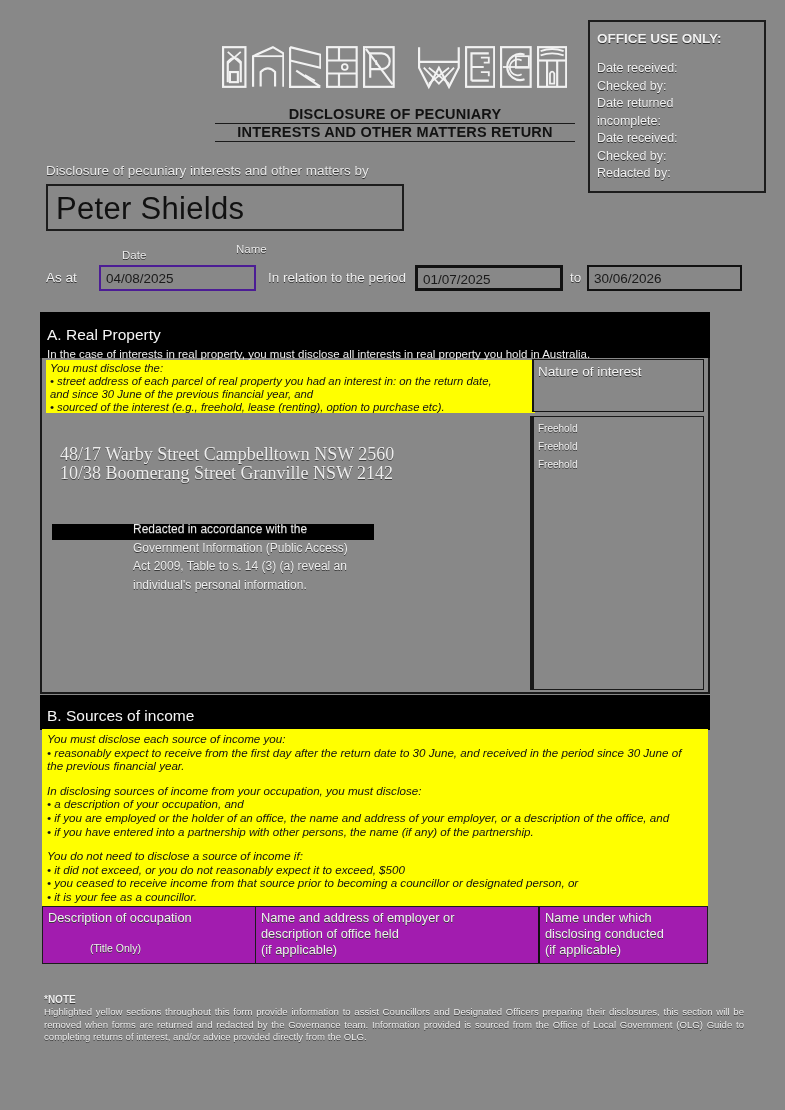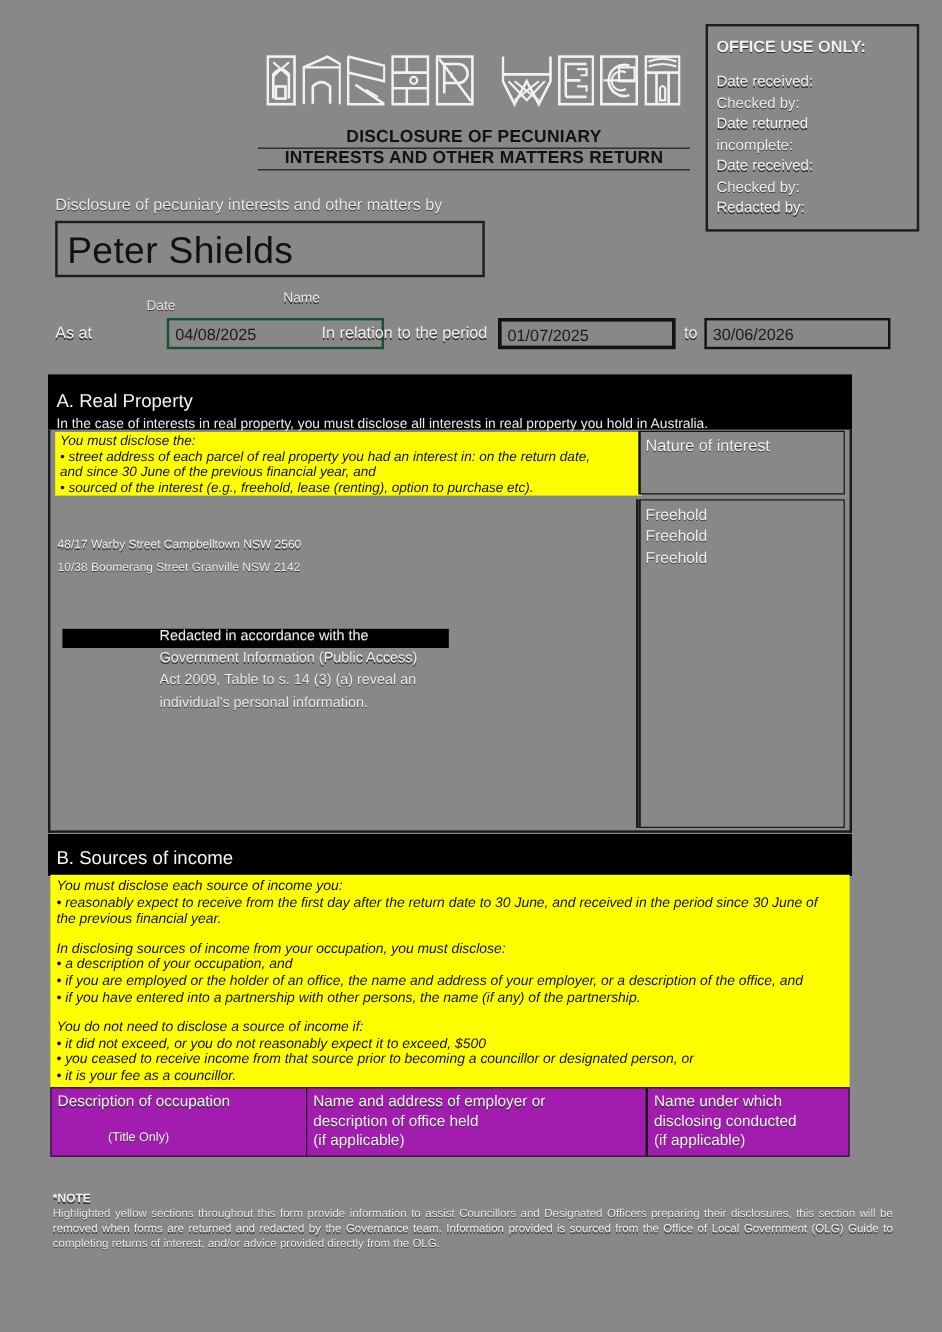--- a/index.html
+++ b/index.html
@@ -134,21 +134,21 @@
     height: 26px;
     top: 0;
   }
   .fld span {
     position: absolute;
     left: 5px; top: 4px;
     font-size: 13.5px;
     color: #1a1a1a;
     white-space: nowrap;
   }
-  #f-asat   { left: 53px;  width: 181px; border: 2px solid #14532d; margin-left: 40px; }
+  #f-asat   { left: 53px;  width: 157px; border: 2px solid #4c1d95; }
   #f-from   { left: 369px; width: 148px; border: 3px solid #111; }
   #f-to     { left: 541px; width: 155px; border: 2.5px solid #111; }
   #t-asat   { left: 0px; }
   #t-period { left: 222px; }
   #t-to     { left: 524px; }
 
   
   .secA {
     position: absolute;
     left: 40px; top: 312px;
@@ -206,25 +206,26 @@
     width: 322px; height: 16px;
     background: #000;
   }
   .addr-cell {
     position: absolute;
     left: 6px; top: 104px;
     width: 489px; height: 274px;
   }
   .addr-lines {
     position: absolute;
-    left: 2px; top: 29px;
-    font-size: 10px;
+    left: 14px; top: 29px;
+    font-size: 18px;
     line-height: 19px;
     color: #ededed;
     text-shadow: 0 1px 0 #3a3a3a;
+    font-family: Liberation Serif, serif;
   }
   .redact-note {
     position: absolute;
     left: 87px; top: 104px;
     font-size: 12px;
     line-height: 18.5px;
     color: #ededed;
     text-shadow: 0 1px 0 #3a3a3a;
   }
   .nature-cell {
@@ -232,21 +233,21 @@
     left: 492px; top: 104px;
     width: 172px; height: 274px;
     border: 1.5px solid #1a1a1a;
     border-left: 2px solid #1a1a1a;
     box-sizing: border-box;
     background: #888888;
   }
   .nature-cell .nl {
     position: relative;
     margin: 0 0 0 4px;
-    font-size: 13px;
+    font-size: 10px;
     line-height: 18px;
     color: #f0f0f0;
     text-shadow: 0 1px 0 #3a3a3a;
   }
   .nature-cell .nl:first-child { margin-top: 3px; }
   .secA-vline {
     position: absolute;
     left: 490px; top: 104px;
     width: 2px; height: 274px;
     background: #1a1a1a;

